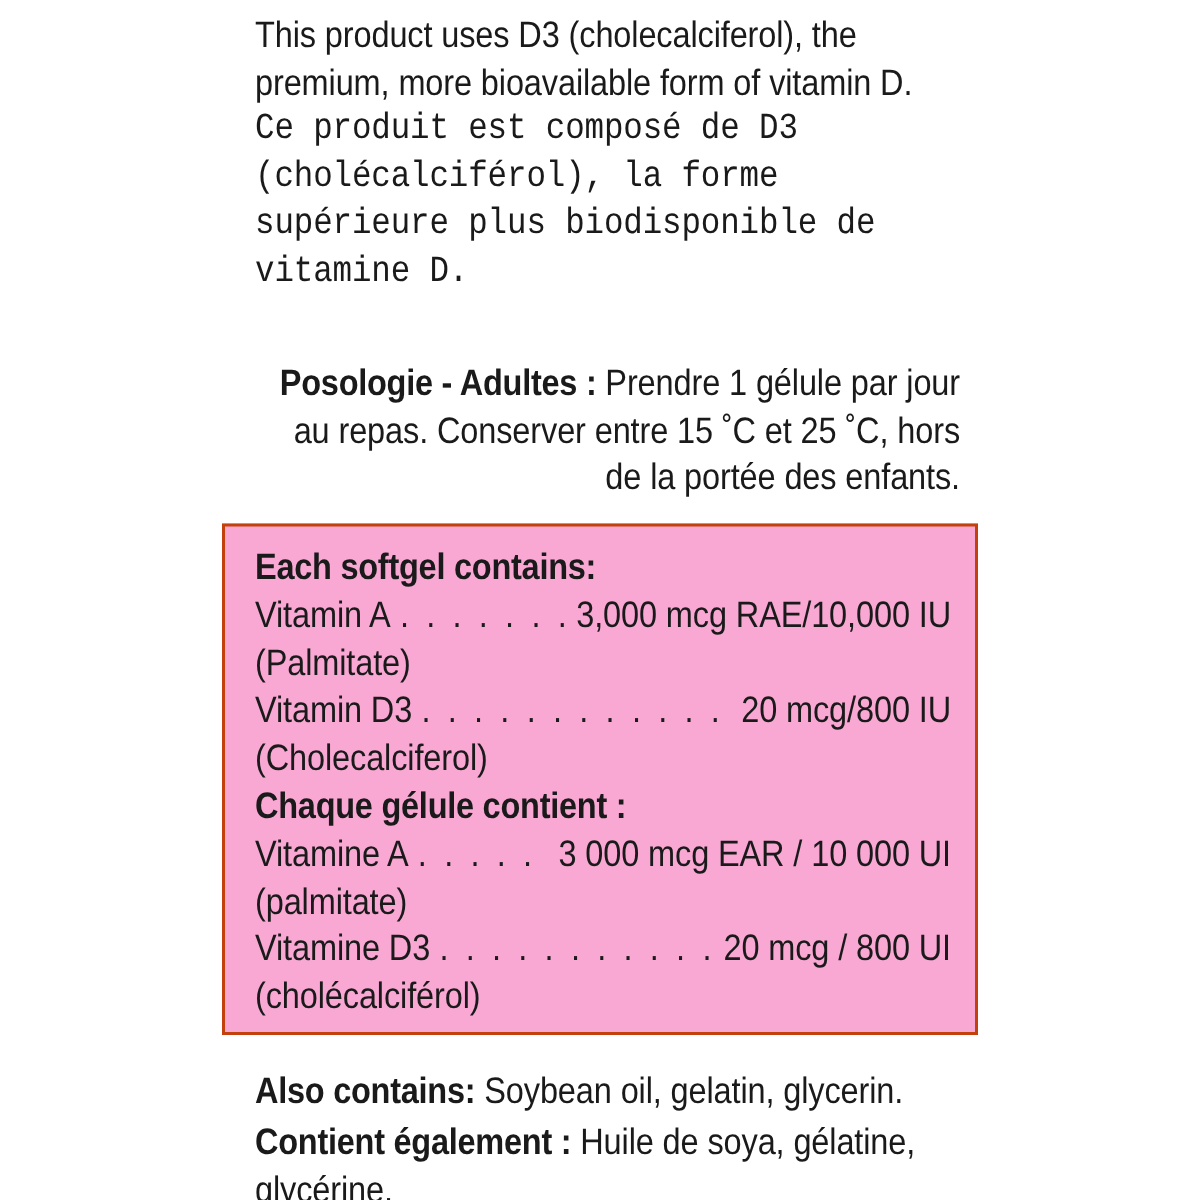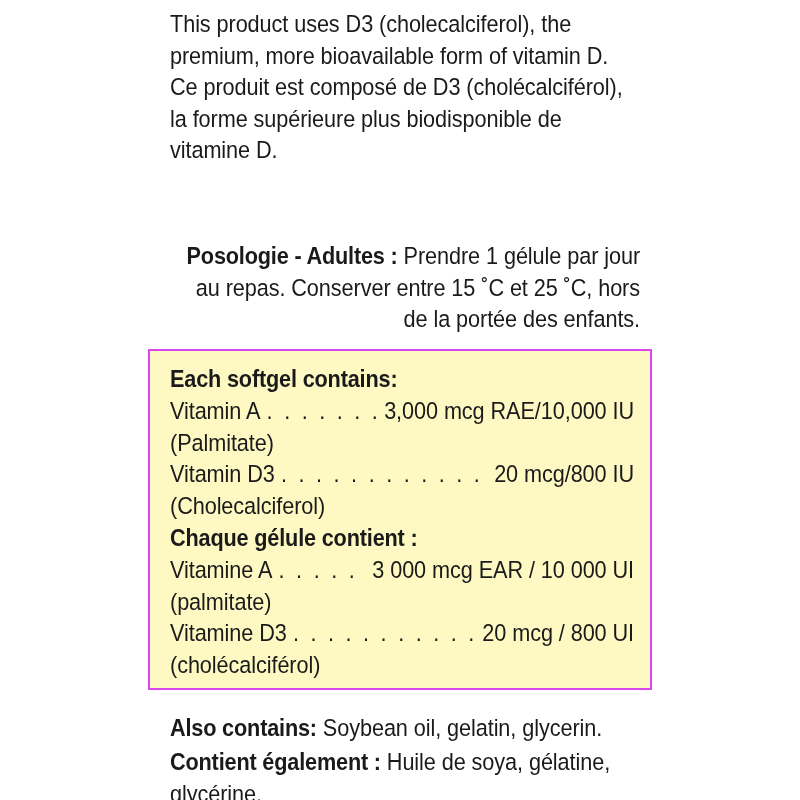--- a/index.html
+++ b/index.html
@@ -38,33 +38,33 @@
   }
   .ctext b, .lead-strong { font-weight: 700; letter-spacing: -0.2px; }
 
   
   .para-block {
     position: absolute;
     left: 170px;
     width: 470px;
   }
   #intro-en { top: -4px; }
-  #intro-fr { top: 59px; }
+  #intro-fr { top: 59px; font-family: Liberation Mono, monospace; }
   #directions-en { top: 128px; }
   #directions-fr { top: 228px; text-align: right; }
 
   
   .panel {
     position: absolute;
     left: 148px;
     top: 337px;
     width: 504px;
     height: 341px;
-    background: #fef9c3;
-    border: 2px solid #d946ef;
+    background: #f9a8d4;
+    border: 2px solid #c2410c;
   }
 
   .panel-inner {
     position: absolute;
     left: 20px;
     top: 12px;
     width: 464px;
   }
 
   .panel-heading {

